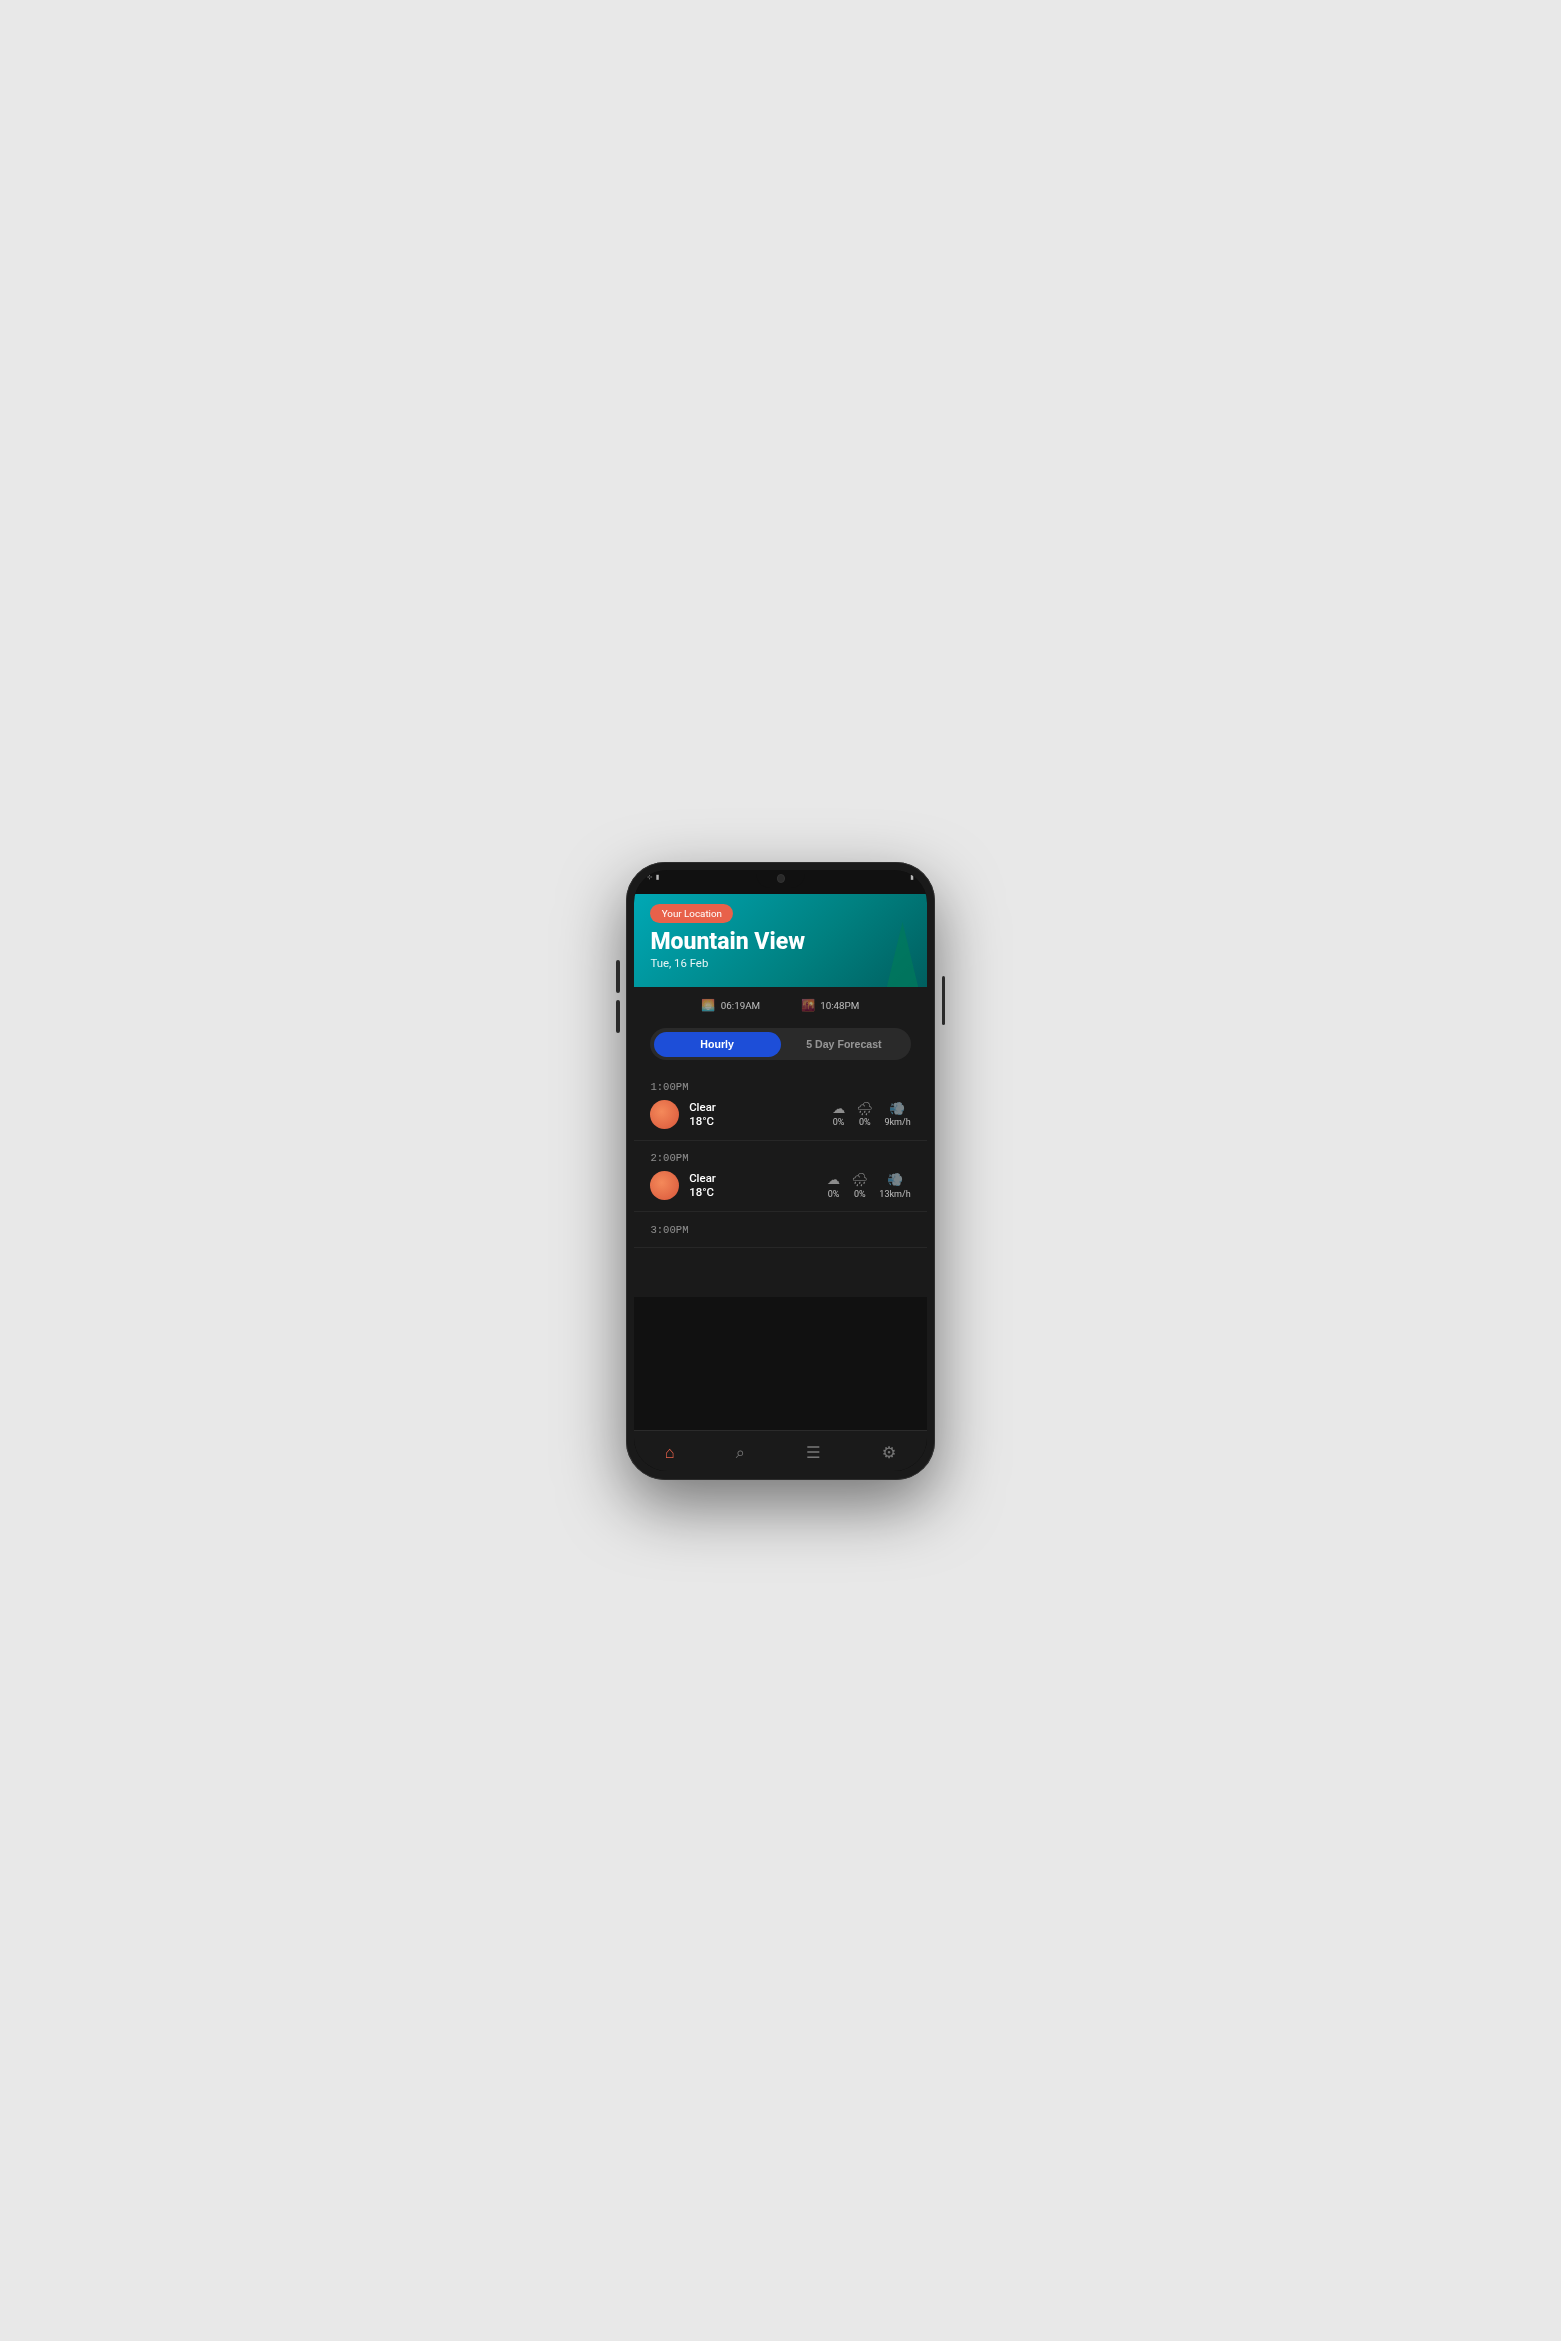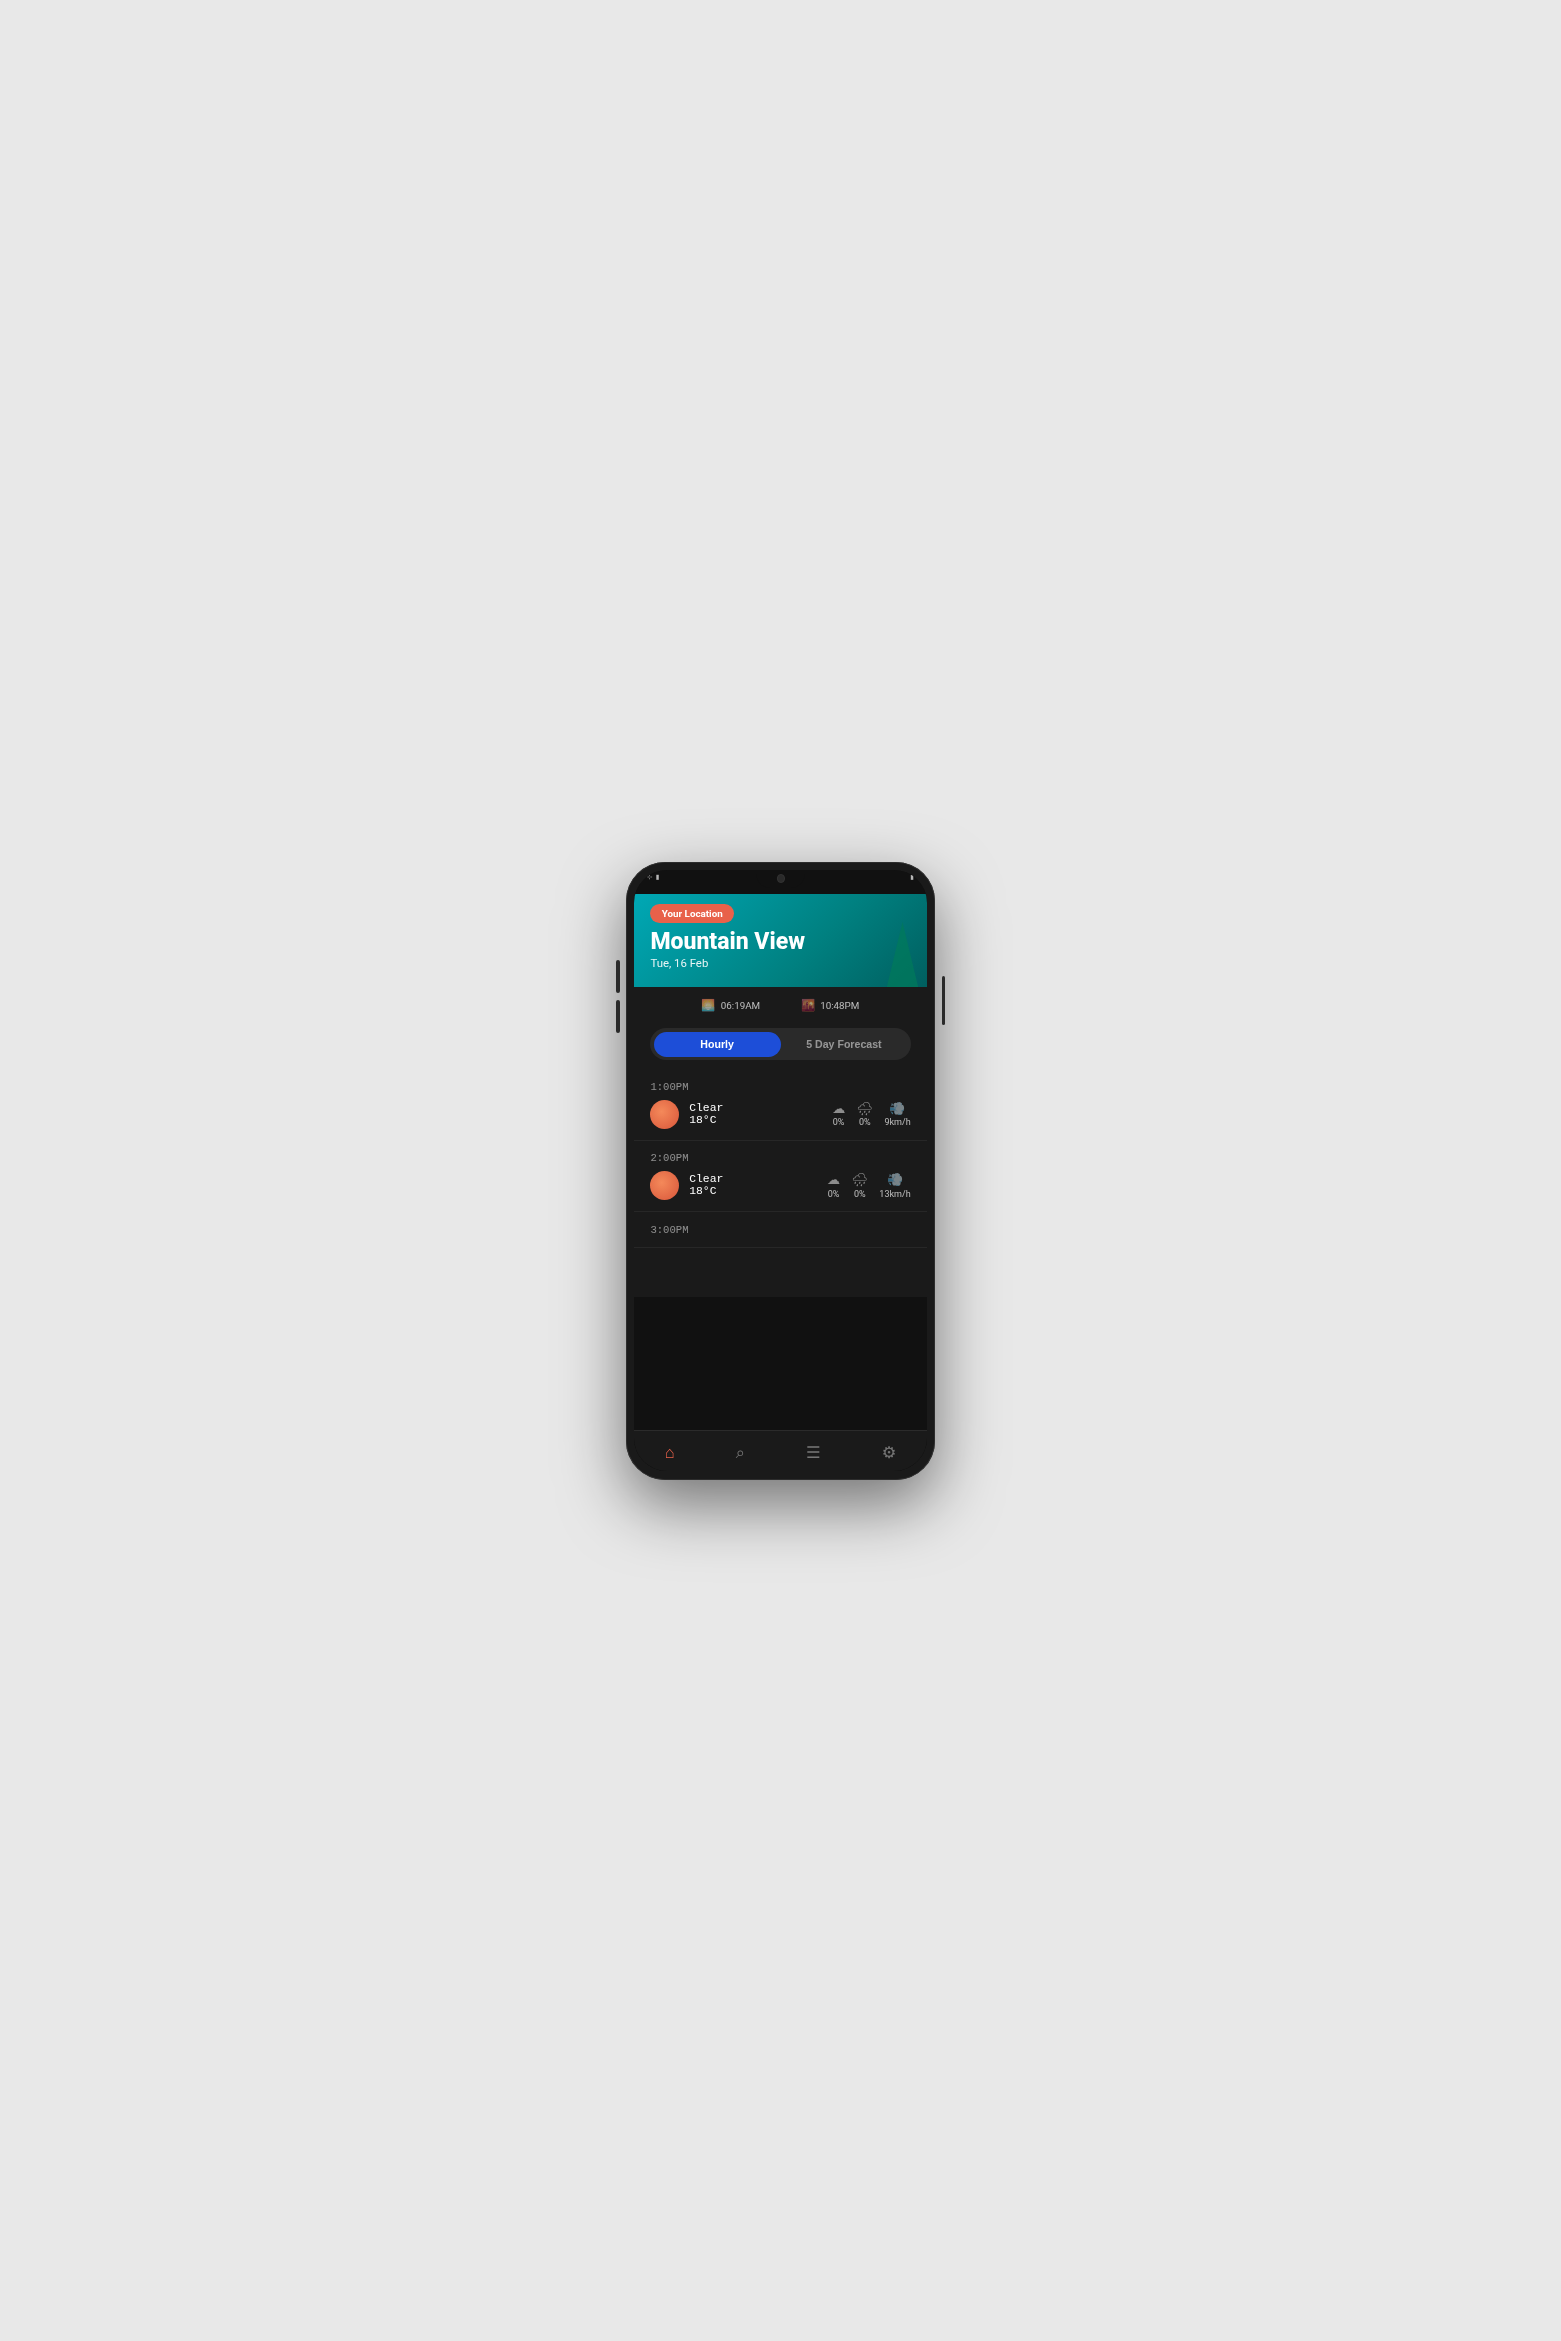--- a/index.html
+++ b/index.html
@@ -126,21 +126,21 @@
       clip-path: polygon(50% 0%, 20% 100%, 80% 100%);
       opacity: 0.7;
     }
     .location-badge {
       display: inline-block;
       background: #e8614a;
       color: white;
       border-radius: 16.3px;
       padding: 4.1px 11.4px;
       font-size: 9.8px;
-      font-weight: 700;
+      font-weight: 400;
       margin-bottom: 6.5px;
     }
     .city-name {
       color: white;
       font-size: 23px;
       font-weight: 800;
       line-height: 1.1;
     }
     .date-text {
       color: rgba(255,255,255,0.9);
@@ -269,21 +269,20 @@
     }
     .hour-detail {
       display: flex;
       align-items: center;
       justify-content: space-between;
     }
     .weather-left {
       display: flex;
       align-items: center;
       gap: 9.8px;
-      font-family: Liberation Mono, monospace;
     }
     .sun-ball {
       width: 29px;
       height: 29px;
       border-radius: 50%;
       background: radial-gradient(circle at 40% 40%, #f4895a, #d9563a);
       flex-shrink: 0;
     }
     .weather-desc {
       color: white;

